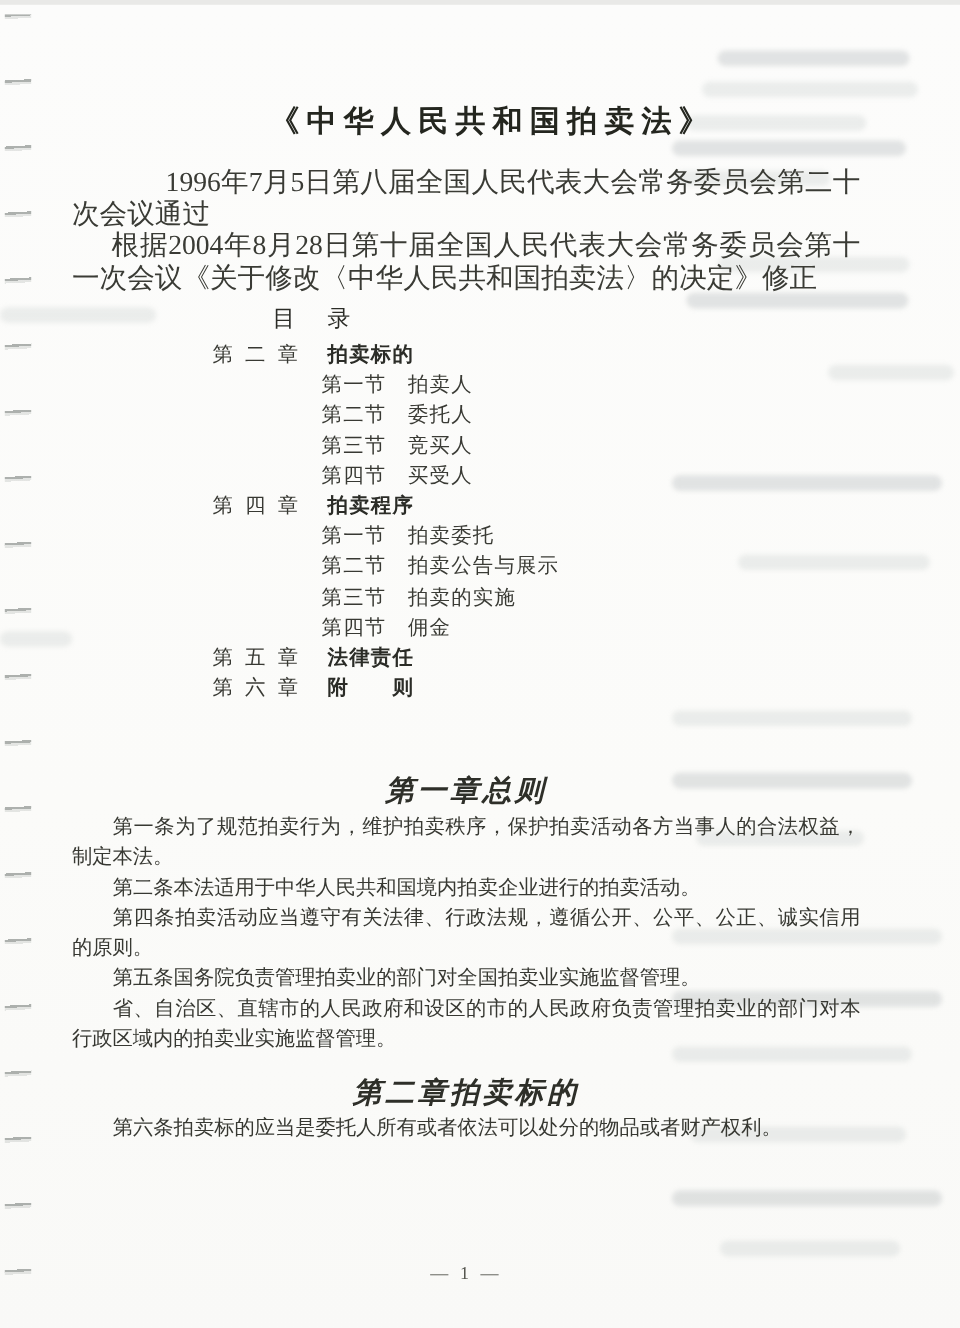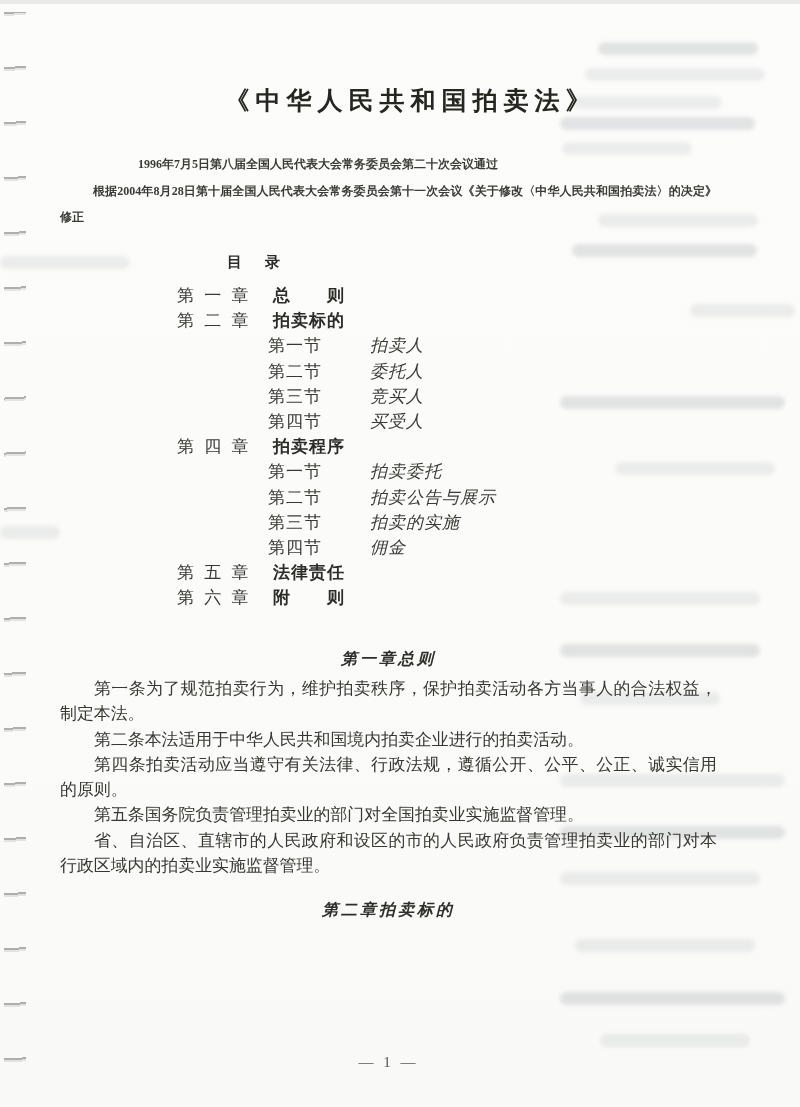--- a/index.html
+++ b/index.html
@@ -26,50 +26,50 @@
   .ghost.dk { background:rgba(130,142,146,0.22); }
   .content-layer { position:absolute; inset:0; z-index:2; }
 
   .doc-title {
     position:absolute; top:80px; left:60px; width:657px; margin:0;
     text-align:center; transform:translateX(22px);
     font-family:"Liberation Sans", sans-serif; font-weight:700;
     font-size:25px; letter-spacing:6px; color:#24261f; white-space:nowrap;
   }
   .intro {
-    position:absolute; top:147px; left:60px; width:657px;
-    font-size:12px; line-height:26.5px; text-align:justify; color:#3a3b35;font-weight:bold;
+    position:absolute; top:135px; left:60px; width:657px;
+    font-size:23px; line-height:26.5px; text-align:justify; color:#3a3b35;
   }
   .intro p { margin:0; }
   .intro .intro-first { text-indent:78px; }
   .intro .intro-second { text-indent:33px; }
 
   .toc-heading {
     position:absolute; top:249px; left:60px; margin:0;
     padding-left:167px; font-family:"Liberation Sans", sans-serif;
-    font-weight:700; font-size:15px; letter-spacing:4px; color:#2b2c27;
+    font-weight:400; font-size:19px; letter-spacing:4px; color:#2b2c27;
   }
   .toc-rows { position:absolute; top:279px; left:60px; width:657px; font-size:17px; }
   .toc-row { position:relative; height:25.2px; line-height:25.2px; }
   .toc-row .num { position:absolute; left:117px; letter-spacing:3px; white-space:pre; color:#383933; }
   .toc-row.chapter .ttl {
     position:absolute; left:213px; font-family:"Liberation Sans", sans-serif;
     font-weight:700; letter-spacing:1px; color:#2b2c27;
   }
   .toc-row.section .num { left:208px; letter-spacing:1px; }
-  .toc-row.section .ttl { position:absolute; left:310px; letter-spacing:1px; color:#3a3b35;font-style:italic; }
+  .toc-row.section .ttl { position:absolute; left:280px; letter-spacing:1px; color:#3a3b35; }
 
   .law-body {
     position:absolute; left:60px; top:641px; width:657px;
     font-size:16.9px; line-height:25.3px; text-align:justify; color:#373832;
   }
   .chapter-heading {
     margin:0 0 4px 0; text-align:center;
     font-family:"DejaVu Serif", serif; font-style:italic; font-weight:700;
-    font-size:16px; letter-spacing:3px; line-height:27px; color:#2e2f29;
+    font-size:24px; letter-spacing:3px; line-height:27px; color:#2e2f29;
   }
   .chapter-heading.second { margin-top:18px; }
   .law-body p.article { margin:0; text-indent:34px; }
 
   .page-footer {
     position:absolute; top:1050px; left:60px; width:657px; margin:0;
     text-align:center; font-size:15px; letter-spacing:3px; color:#55564f;
   }
 </style>
 </head>
@@ -106,24 +106,20 @@
     <h1 class="doc-title">《中华人民共和国拍卖法》</h1>
 
     <div class="intro">
       <p class="intro-first">1996年7月5日第八届全国人民代表大会常务委员会第二十次会议通过</p>
       <p class="intro-second">根据2004年8月28日第十届全国人民代表大会常务委员会第十一次会议《关于修改〈中华人民共和国拍卖法〉的决定》修正</p>
     </div>
 
     <h2 class="toc-heading">目　录</h2>
 
     <div class="toc-rows">
-      <div class="toc-row chapter">
-        <span class="num">第 一 章</span>
-        <span class="ttl">总　　则</span>
-      </div>
       <div class="toc-row chapter">
         <span class="num">第 二 章</span>
         <span class="ttl">拍卖标的</span>
       </div>
       <div class="toc-row section">
         <span class="num">第一节</span>
         <span class="ttl">拍卖人</span>
       </div>
       <div class="toc-row section">
         <span class="num">第二节</span>
@@ -169,18 +165,19 @@
 
     <div class="law-body">
       <h3 class="chapter-heading">第一章总则</h3>
       <p class="article">第一条为了规范拍卖行为，维护拍卖秩序，保护拍卖活动各方当事人的合法权益，制定本法。</p>
       <p class="article">第二条本法适用于中华人民共和国境内拍卖企业进行的拍卖活动。</p>
       <p class="article">第四条拍卖活动应当遵守有关法律、行政法规，遵循公开、公平、公正、诚实信用的原则。</p>
       <p class="article">第五条国务院负责管理拍卖业的部门对全国拍卖业实施监督管理。</p>
       <p class="article">省、自治区、直辖市的人民政府和设区的市的人民政府负责管理拍卖业的部门对本行政区域内的拍卖业实施监督管理。</p>
 
       <h3 class="chapter-heading second">第二章拍卖标的</h3>
+      <p class="article">第六条拍卖标的应当是委托人所有或者依法可以处分的物品或者财产权利。</p>
     </div>
 
     <p class="page-footer">— 1 —</p>
 
   </div>
 </div>
 
 </body></html>

